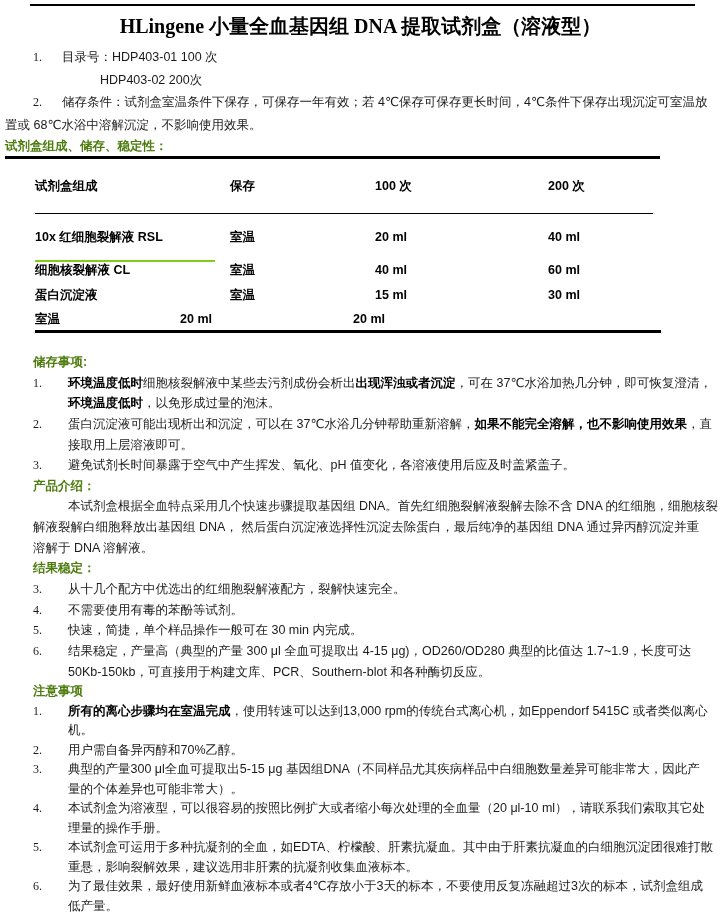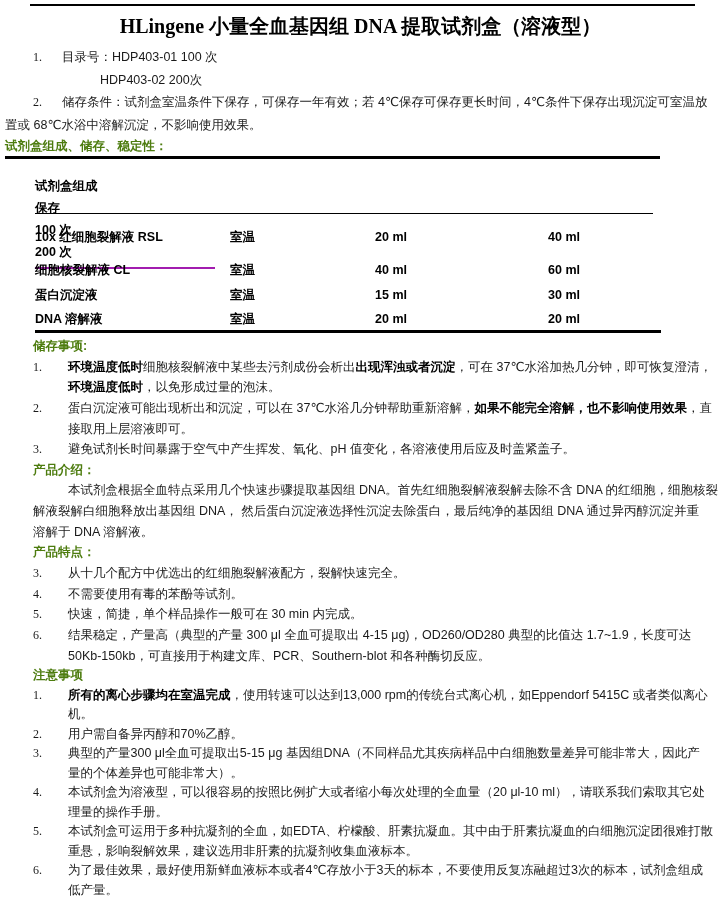--- a/index.html
+++ b/index.html
@@ -41,30 +41,30 @@
   .b{font-weight:700;color:#000;}
   .sec-title{height:20px;line-height:20px;}
   .sec-rule{margin-left:5px;width:655px;height:2.5px;}
   
   .ktable{margin-left:35px;font-weight:700;color:#000;}
   .krow{display:flex;white-space:nowrap;height:22px;line-height:22px;}
   .kc1{width:195px;}
   .kc2{width:145px;}
   .kc3{width:173px;}
   .kc4{flex:1;}
-  .khead{padding-top:16px;height:22px;flex-direction:column;}
+  .khead{padding-top:16px;height:22px;}
   .ksep{margin-top:16px;width:618px;height:1.5px;background:#000;}
   .krow1{margin-top:12px;}
-  .rsl-ul{display:inline-block;width:180px;border-bottom:2px solid #a21caf;padding-bottom:19px;}
+  .rsl-ul{display:inline-block;width:180px;border-bottom:2px solid #84cc16;padding-bottom:12px;}
   .krow2{margin-top:11px;}
   .krow3{margin-top:3px;}
   .krow4{margin-top:2px;}
   .kbottom{margin-left:35px;width:626px;height:3px;margin-top:0px;}
   
-  .mid{margin-top:3px;}
+  .mid{margin-top:19px;}
   .mid .line{height:20.65px;line-height:20.65px;}
   .notes-sec .line{height:19.5px;line-height:19.5px;}
 </style>
 </head>
 <body>
 
 <div class="page">
 
   <div class="rule top-rule"></div>
 
@@ -110,21 +110,20 @@
       <div class="kc3">40 ml</div>
       <div class="kc4">60 ml</div>
     </div>
     <div class="krow krow3">
       <div class="kc1">蛋白沉淀液</div>
       <div class="kc2">室温</div>
       <div class="kc3">15 ml</div>
       <div class="kc4">30 ml</div>
     </div>
     <div class="krow krow4">
-      <div class="kc1">DNA 溶解液</div>
       <div class="kc2">室温</div>
       <div class="kc3">20 ml</div>
       <div class="kc4">20 ml</div>
     </div>
   </div>
   <div class="rule kbottom"></div>
 
   <div class="mid">
 
     <div class="line pl33 heading">储存事项:</div>
@@ -151,21 +150,21 @@
     <div class="line pl68">
       <span><span>本试剂盒根据全血特点采用几个快速步骤提取基因组 DNA。首先红细胞裂解液裂解去除不含 DNA 的红细胞，细胞核裂</span></span>
     </div>
     <div class="line pl33">
       <span><span>解液裂解白细胞释放出基因组 DNA， 然后蛋白沉淀液选择性沉淀去除蛋白，最后纯净的基因组 DNA 通过异丙醇沉淀并重</span></span>
     </div>
     <div class="line pl33">
       <span><span>溶解于 DNA 溶解液。</span></span>
     </div>
 
-    <div class="line pl33 heading">产品特点：</div>
+    <div class="line pl33 heading">结果稳定：</div>
     <div class="line pl68">
       <span class="num">3.</span>
       <span><span>从十几个配方中优选出的红细胞裂解液配方，裂解快速完全。</span></span>
     </div>
     <div class="line pl68">
       <span class="num">4.</span>
       <span><span>不需要使用有毒的苯酚等试剂。</span></span>
     </div>
     <div class="line pl68">
       <span class="num">5.</span>

